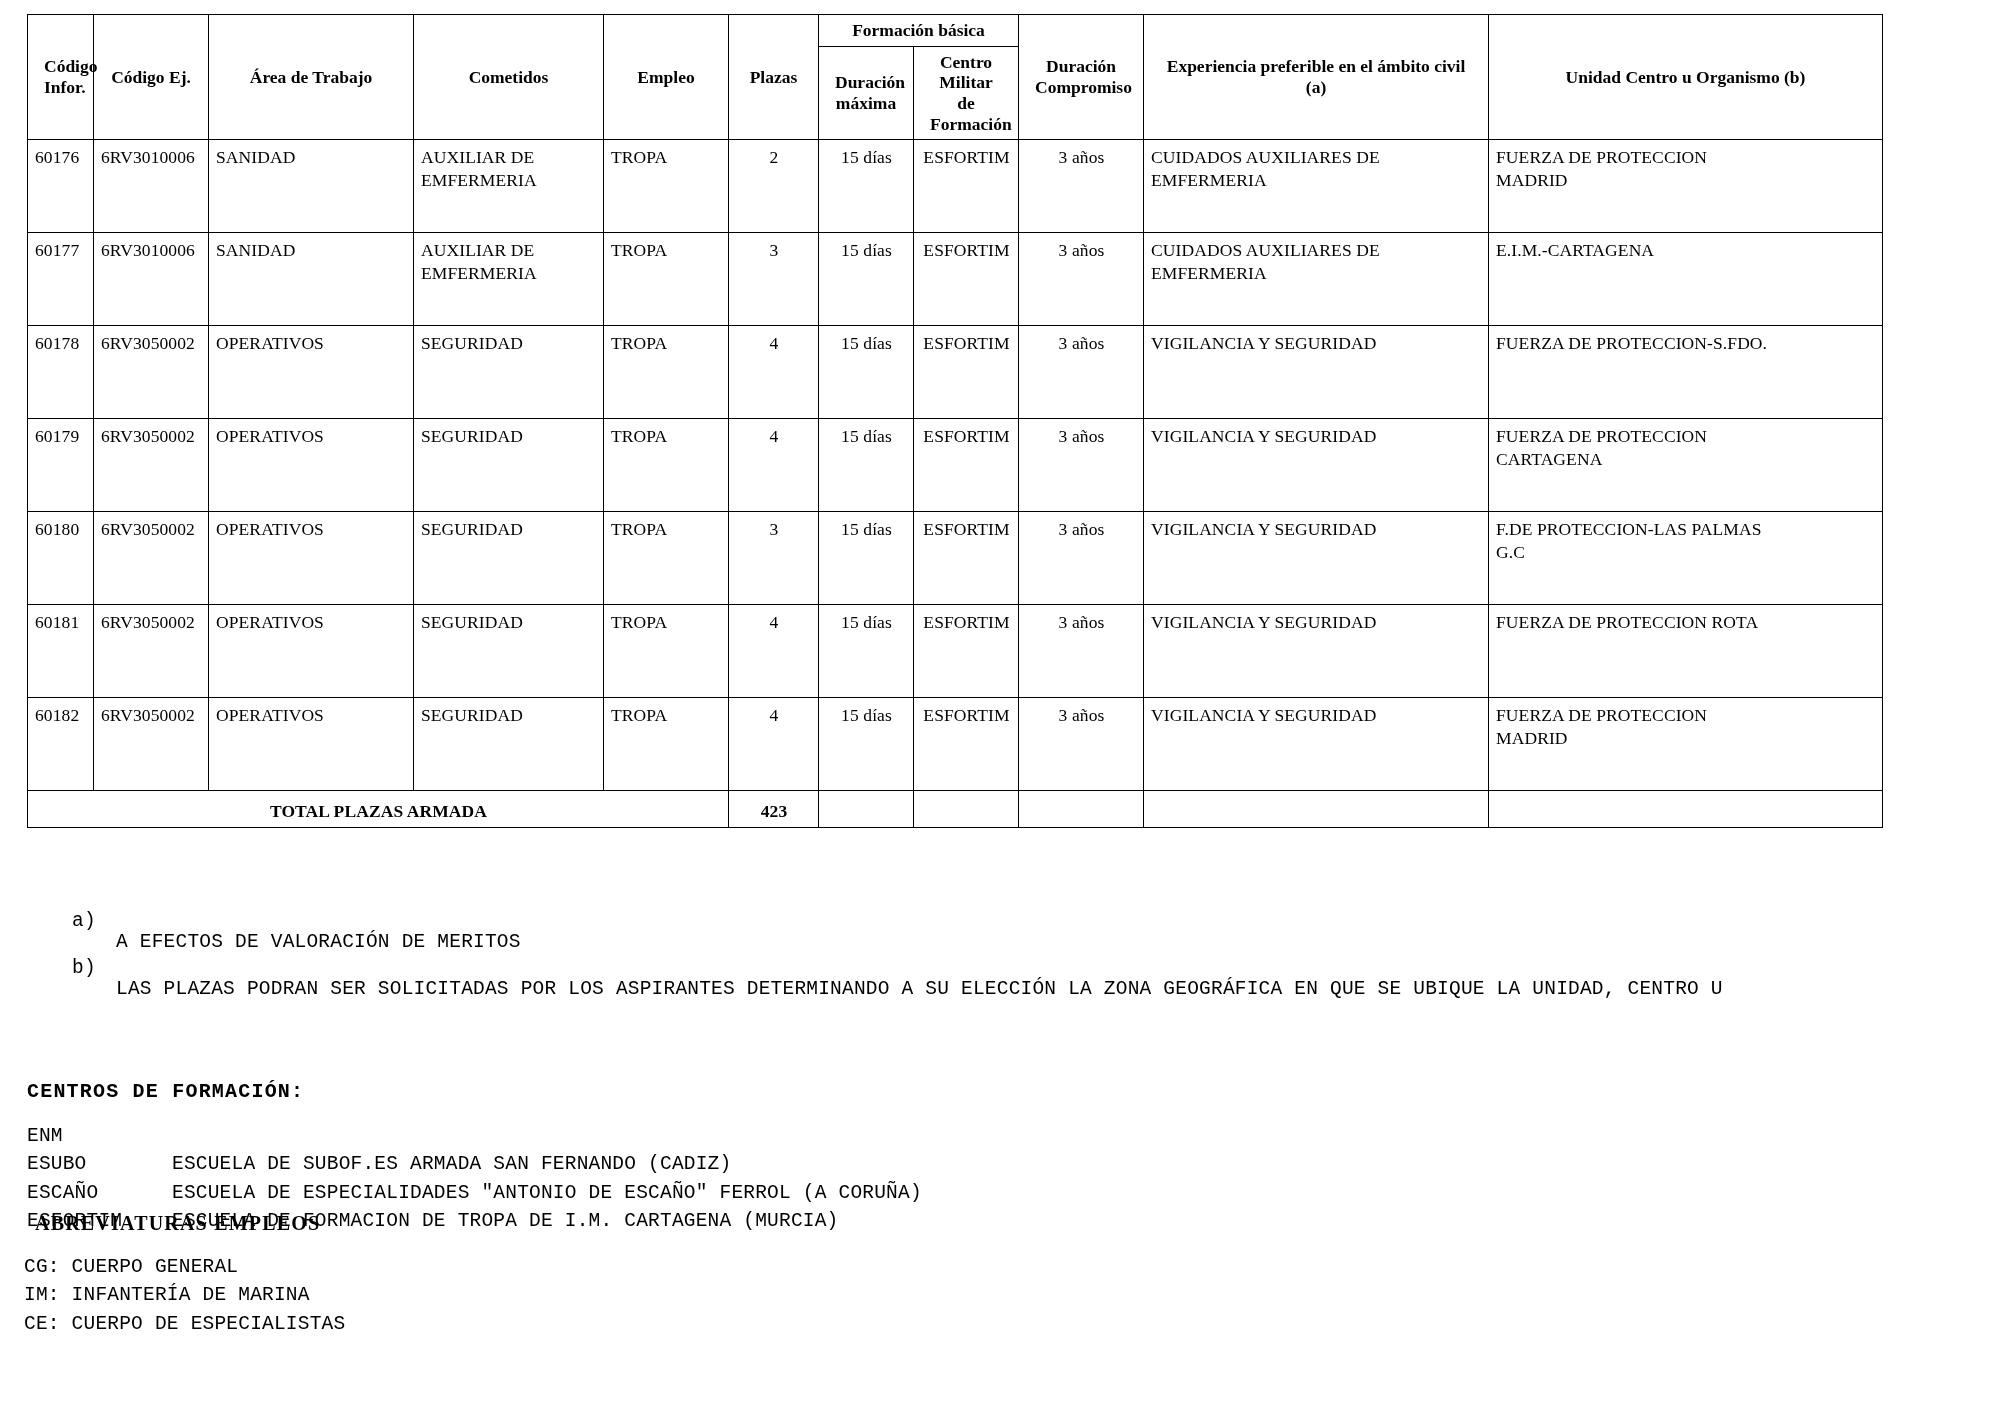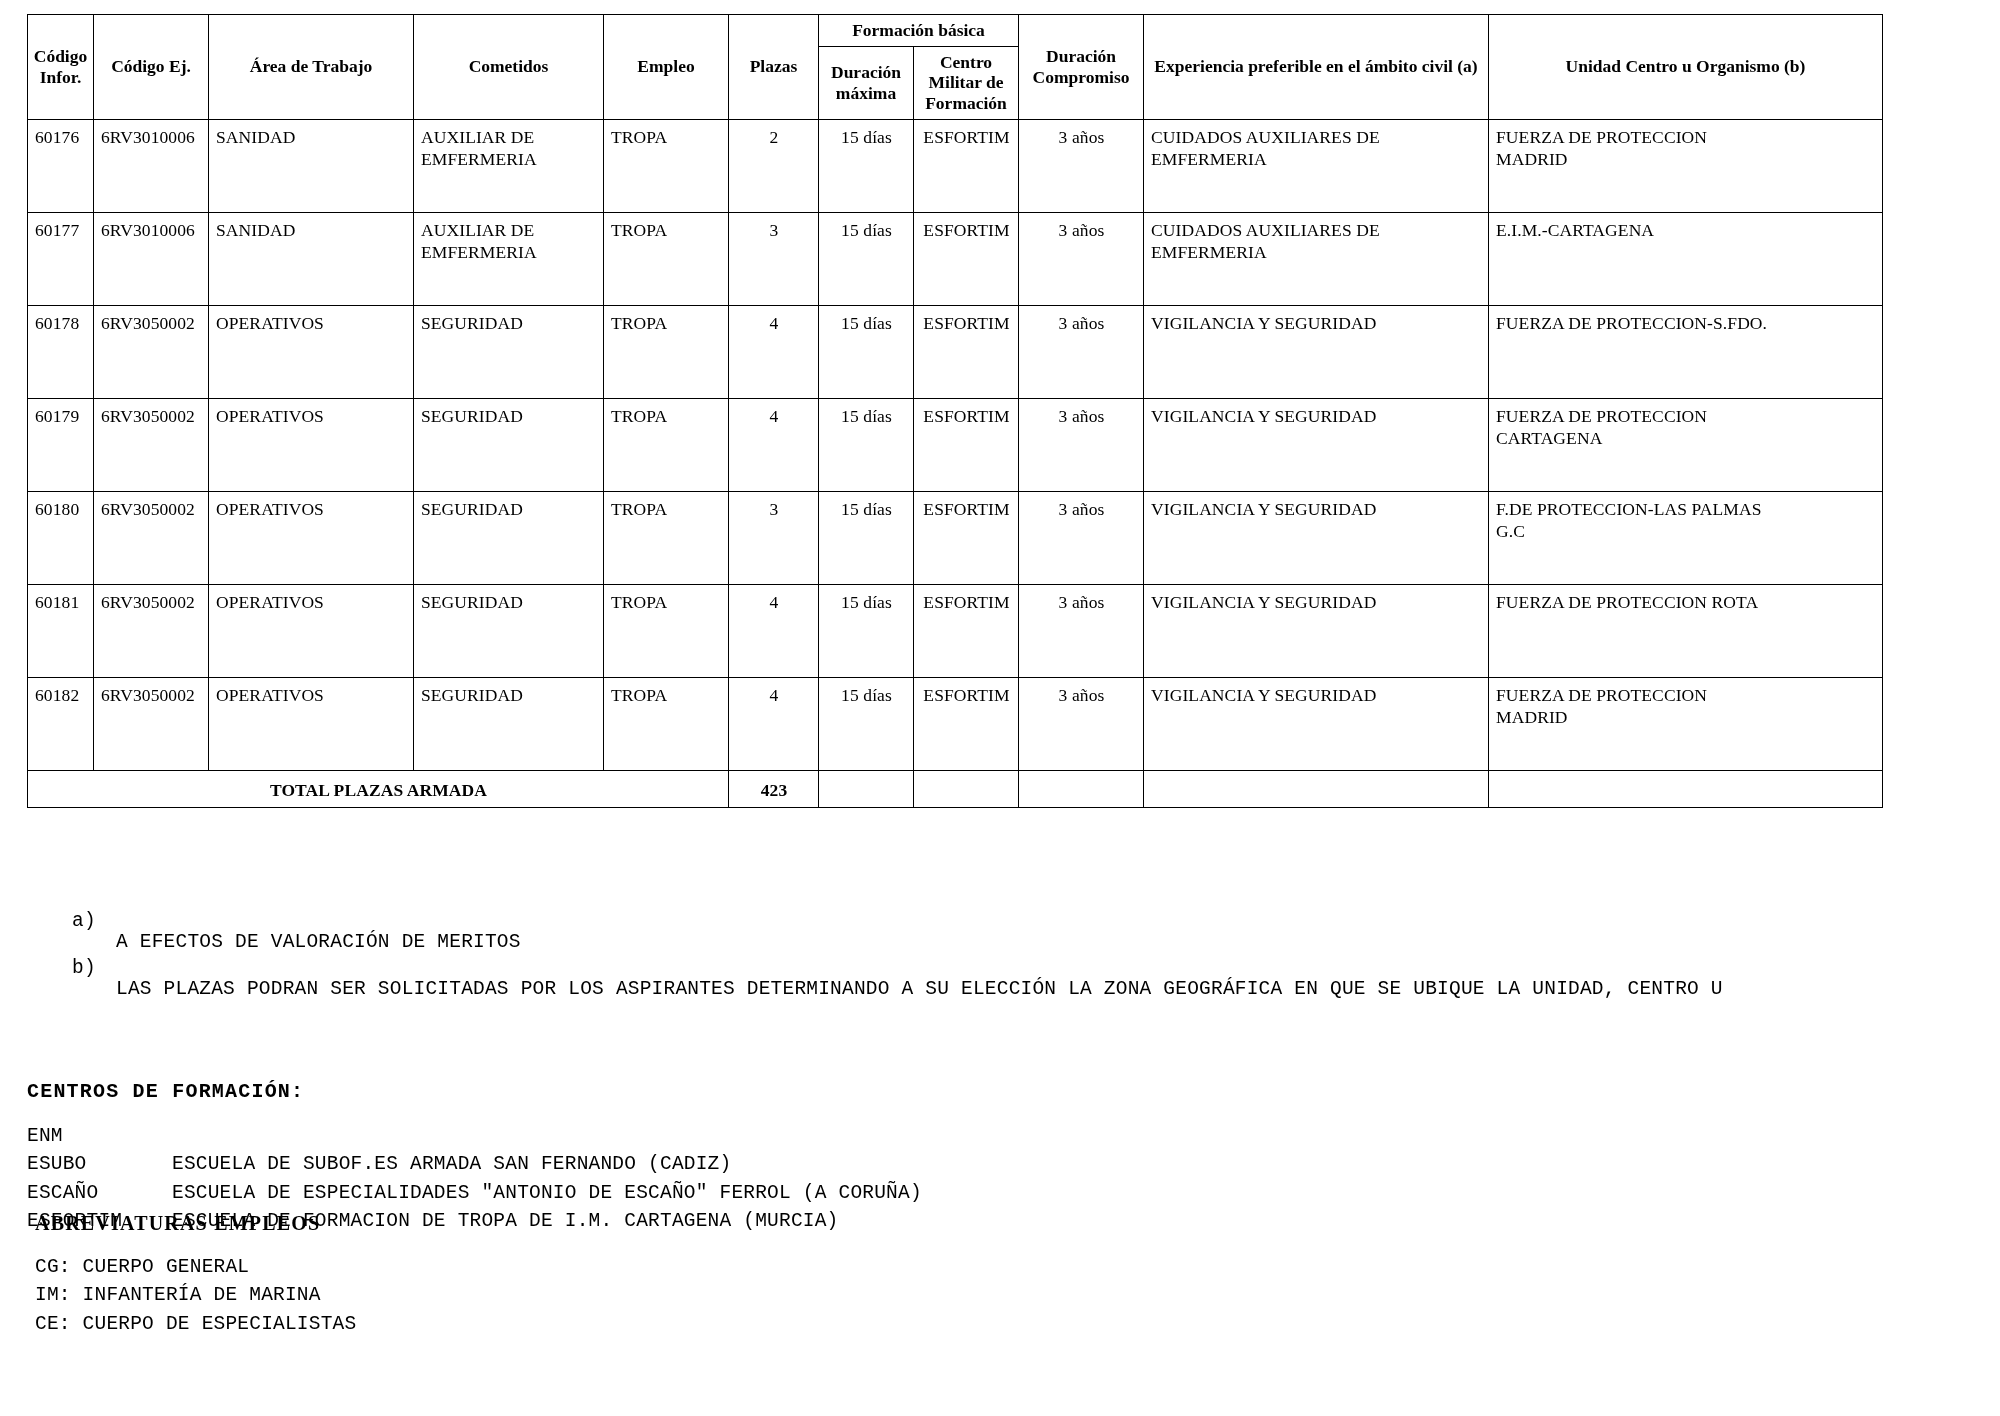--- a/index.html
+++ b/index.html
@@ -46,21 +46,21 @@
     font-weight: normal;
   }
 
   
   table.plazas thead th {
     text-align: center;
     vertical-align: middle;
     font-weight: bold;
     font-size: 17.5px;
     line-height: 1.18;
-    padding: 5px 3px;
+    padding: 5px 16px;
   }
   .th-group {
     font-size: 17px;
     padding: 3px 2px 3px 2px;
   }
 
   
   table.plazas tbody td {
     font-size: 17.5px;
     line-height: 1.30;
@@ -139,21 +139,21 @@
     left: 27px;
     top: 1212px;
     font-family: Liberation Serif, serif;
     font-size: 20px;
     font-weight: bold;
     letter-spacing: 1.2px;
     margin-left: 8px;
   }
   .abrev-list {
     position: absolute;
-    left: 35px;
+    left: 24px;
     top: 1253px;
     font-family: "Liberation Mono", "DejaVu Sans Mono", monospace;
     font-size: 19.5px;
     line-height: 1.45;
     letter-spacing: 0.2px;
   }
 </style>
 </head>
 <body>
 

